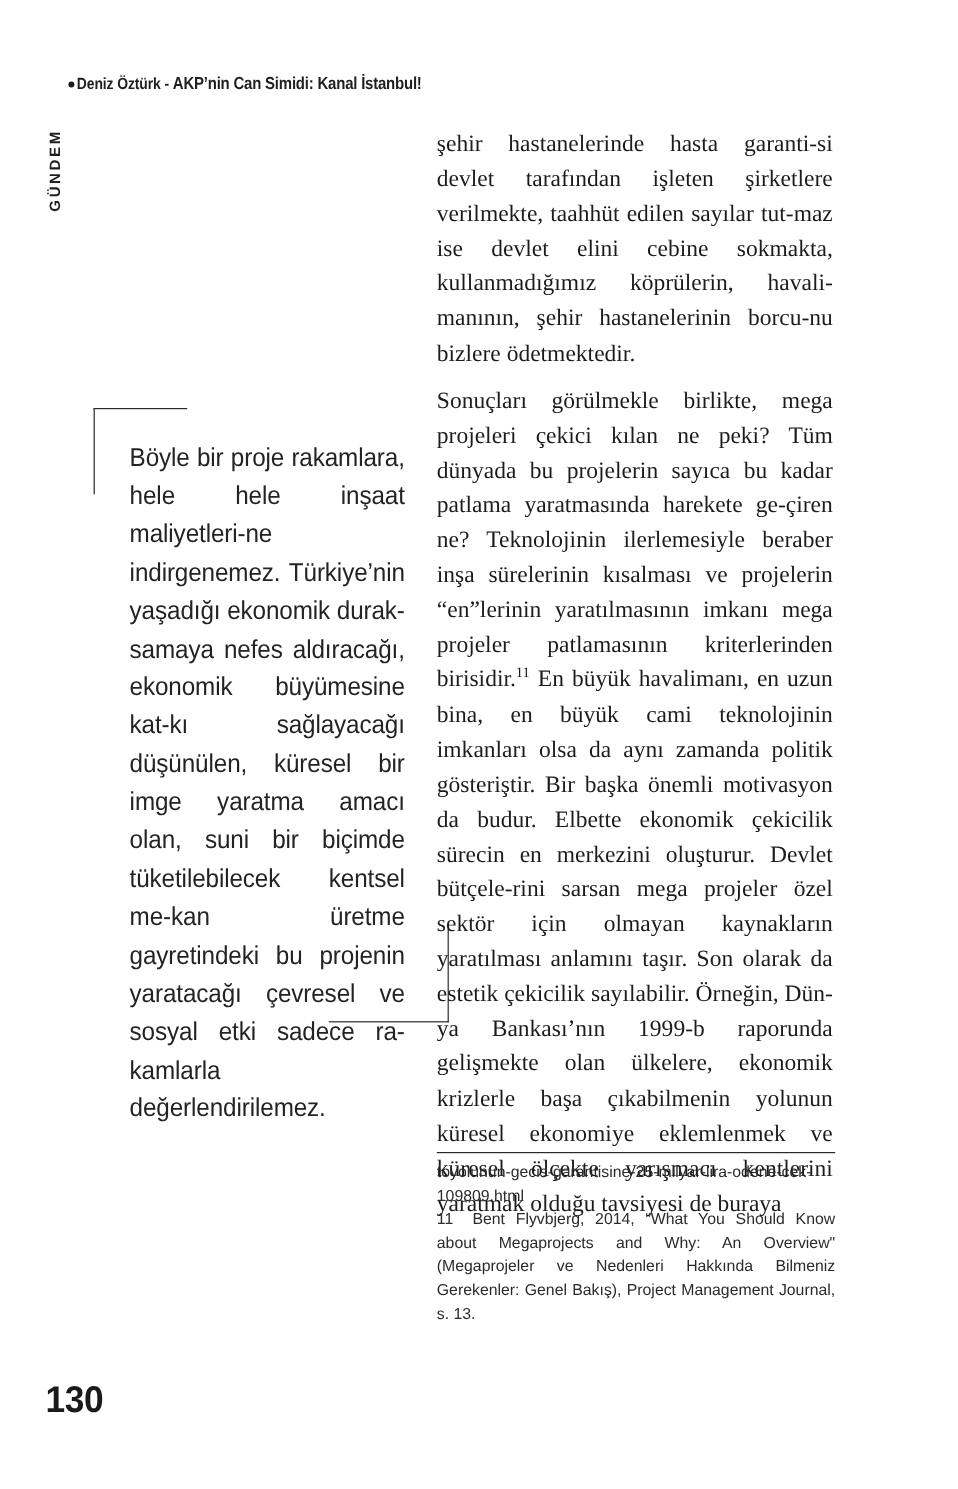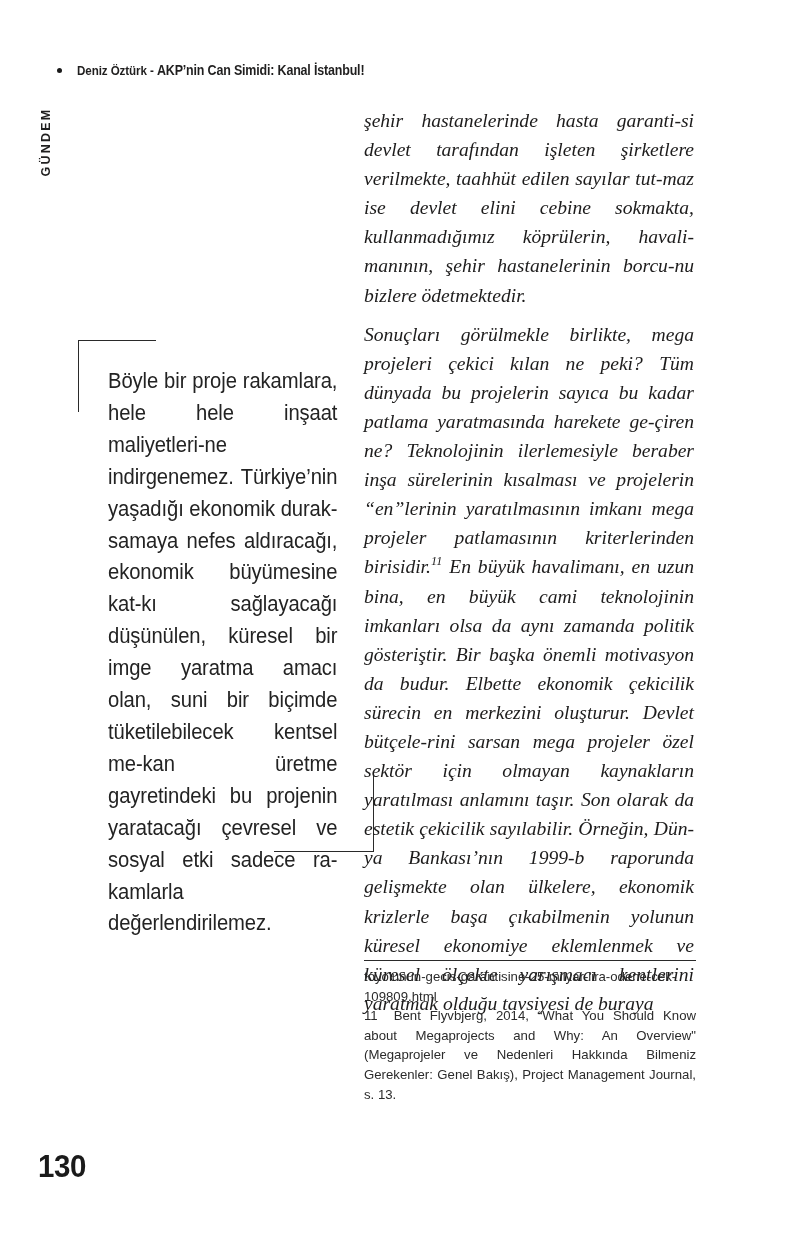--- a/index.html
+++ b/index.html
@@ -23,21 +23,21 @@
   }
 
   
   .run-header {
     position: absolute;
     left: 57px;
     top: 62px;
     width: 620px;
     display: flex;
     align-items: center;
-    gap: 15px;
+    gap: 2px;
     white-space: nowrap;
   }
   .run-bullet {
     width: 5px;
     height: 5px;
     border-radius: 50%;
     background: #1a1a1a;
     flex: none;
     margin-top: 1px;
   }
@@ -133,21 +133,20 @@
   }
   .body-p {
     font-family: "Liberation Serif", serif;
     font-size: 19.6px;
     line-height: 29.1px;
     text-align: justify;
     text-align-last: left;
     margin: 0 0 10px 0;
     color: #1d1c1c;
     hyphens: manual;
-    font-style: italic;
   }
   .body-p sup {
     font-size: 0.62em;
     vertical-align: super;
     line-height: 0;
   }
 
   
   .footnotes {
     position: absolute;

